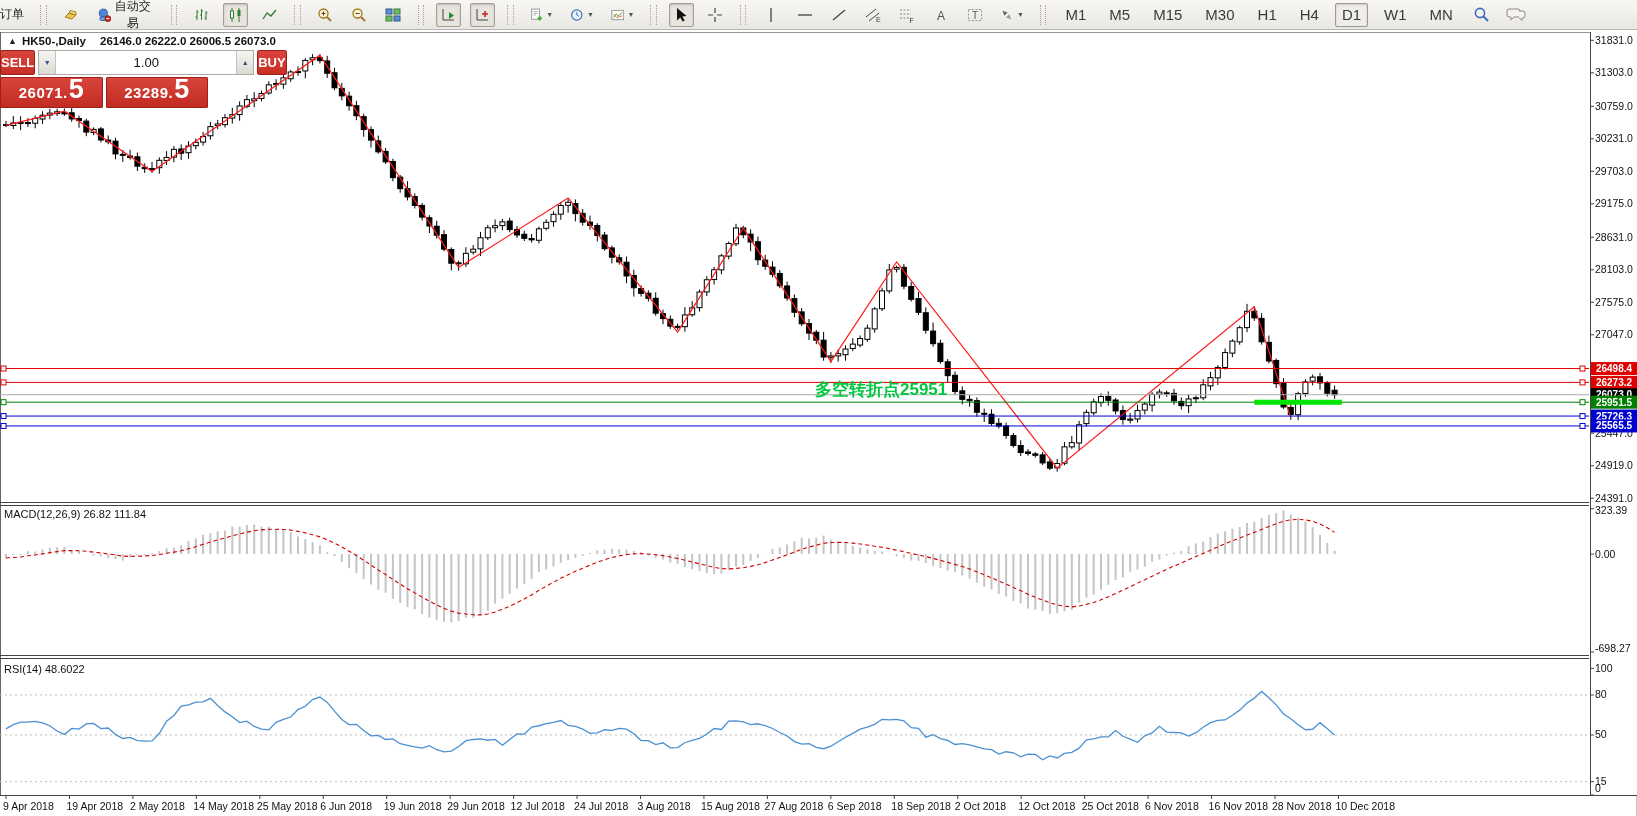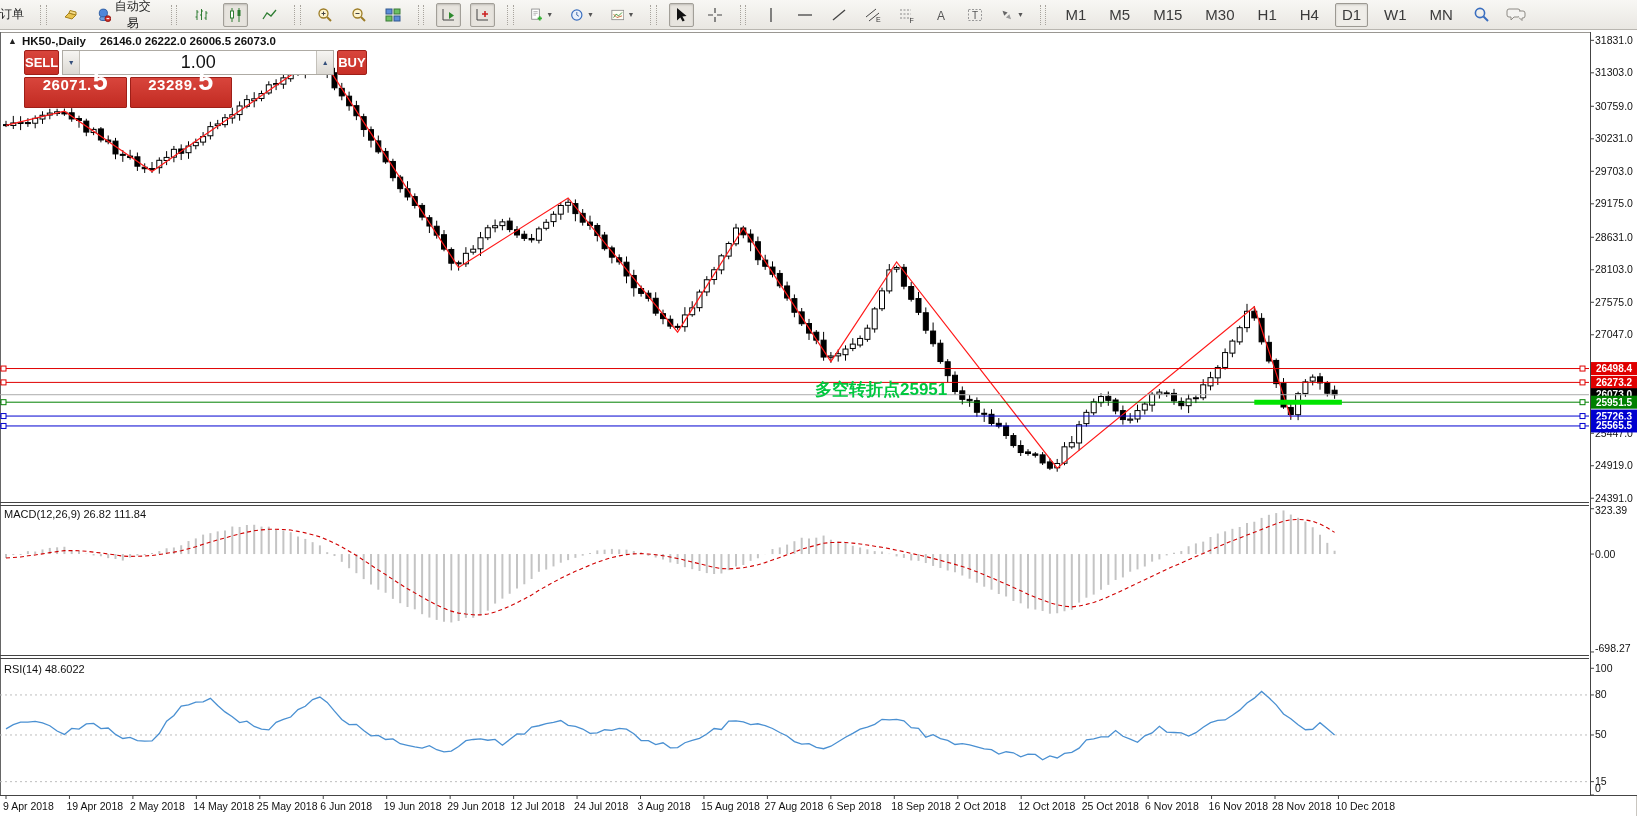--- a/index.html
+++ b/index.html
@@ -15,34 +15,34 @@
   .tbtn .lbl{font-size:12px;color:#222}
   .order-btn{width:40px;overflow:hidden;justify-content:flex-end;margin-left:-11px;font-size:12px;color:#222}
   .caret{font-size:7px;color:#555;margin-left:3px}
   .tgrip{width:5px;height:20px;margin:0 3px;border-left:1px dotted #a8a49d;border-right:1px dotted #a8a49d}
   .ticon{display:block}
   .tf{font-size:15px;color:#3b3b3b;padding:0 6px;height:22px;display:flex;align-items:center;
     border:1px solid transparent;border-radius:2px}
   .tf.active{border-color:#9c9992;background:#efede8;box-shadow:inset 0 1px 2px rgba(0,0,0,.15)}
   .tb-right{margin-left:auto;margin-right:105px;display:flex;gap:8px}
   
-  .oneclick{position:absolute;left:24px;top:50px;width:208px;z-index:5}
+  .oneclick{position:absolute;left:0;top:50px;width:208px;z-index:5}
   .oc-row1{display:flex;height:25px}
   .oc-btn{background:linear-gradient(#d8453c,#c72f26);color:#fff;font-weight:bold;font-size:13px;
     display:flex;align-items:center;justify-content:center;border:1px solid #9e1f18;border-radius:2px;box-sizing:border-box}
   .oc-sell{width:53px}.oc-buy{width:57px}
   .oc-vol{flex:1;display:flex;border:1px solid #aeaba4;background:#fff;margin:0 3px;box-sizing:border-box}
   .oc-volbtn{width:17px;background:linear-gradient(#f6f5f2,#dcd9d3);display:flex;align-items:center;
     justify-content:center;font-size:7px;color:#35507c;border:0;box-sizing:border-box}
   .oc-volbtn.l{border-right:1px solid #c4c1ba}.oc-volbtn.r{border-left:1px solid #c4c1ba}
-  .oc-input{flex:1;border:0;text-align:center;font-size:18px;color:#111;outline:none;min-width:0;
+  .oc-input{flex:1;border:0;text-align:center;font-size:13px;color:#111;outline:none;min-width:0;
     font-family:"Liberation Sans",sans-serif}
   .oc-row2{display:flex;height:31px;margin-top:2px;gap:3px}
   .oc-price{flex:1;background:linear-gradient(#d8453c,#c22b22);color:#fff;display:flex;
-    align-items:flex-end;justify-content:center;padding-bottom:14px;border:1px solid #9e1f18;border-radius:1px}
+    align-items:flex-end;justify-content:center;padding-bottom:6px;border:1px solid #9e1f18;border-radius:1px}
   .oc-num{font-size:15px;font-weight:bold;line-height:1.1;letter-spacing:.5px}
   .oc-big{font-size:27px;font-weight:bold;line-height:.8;margin-left:1px}
   svg text{font-family:"Liberation Sans",sans-serif}
   #chart-svg{position:absolute;top:30px;left:0}
 </style>
 </head>
 <body>
 
 <div class="toolbar">
   <button class="tbtn order-btn">

